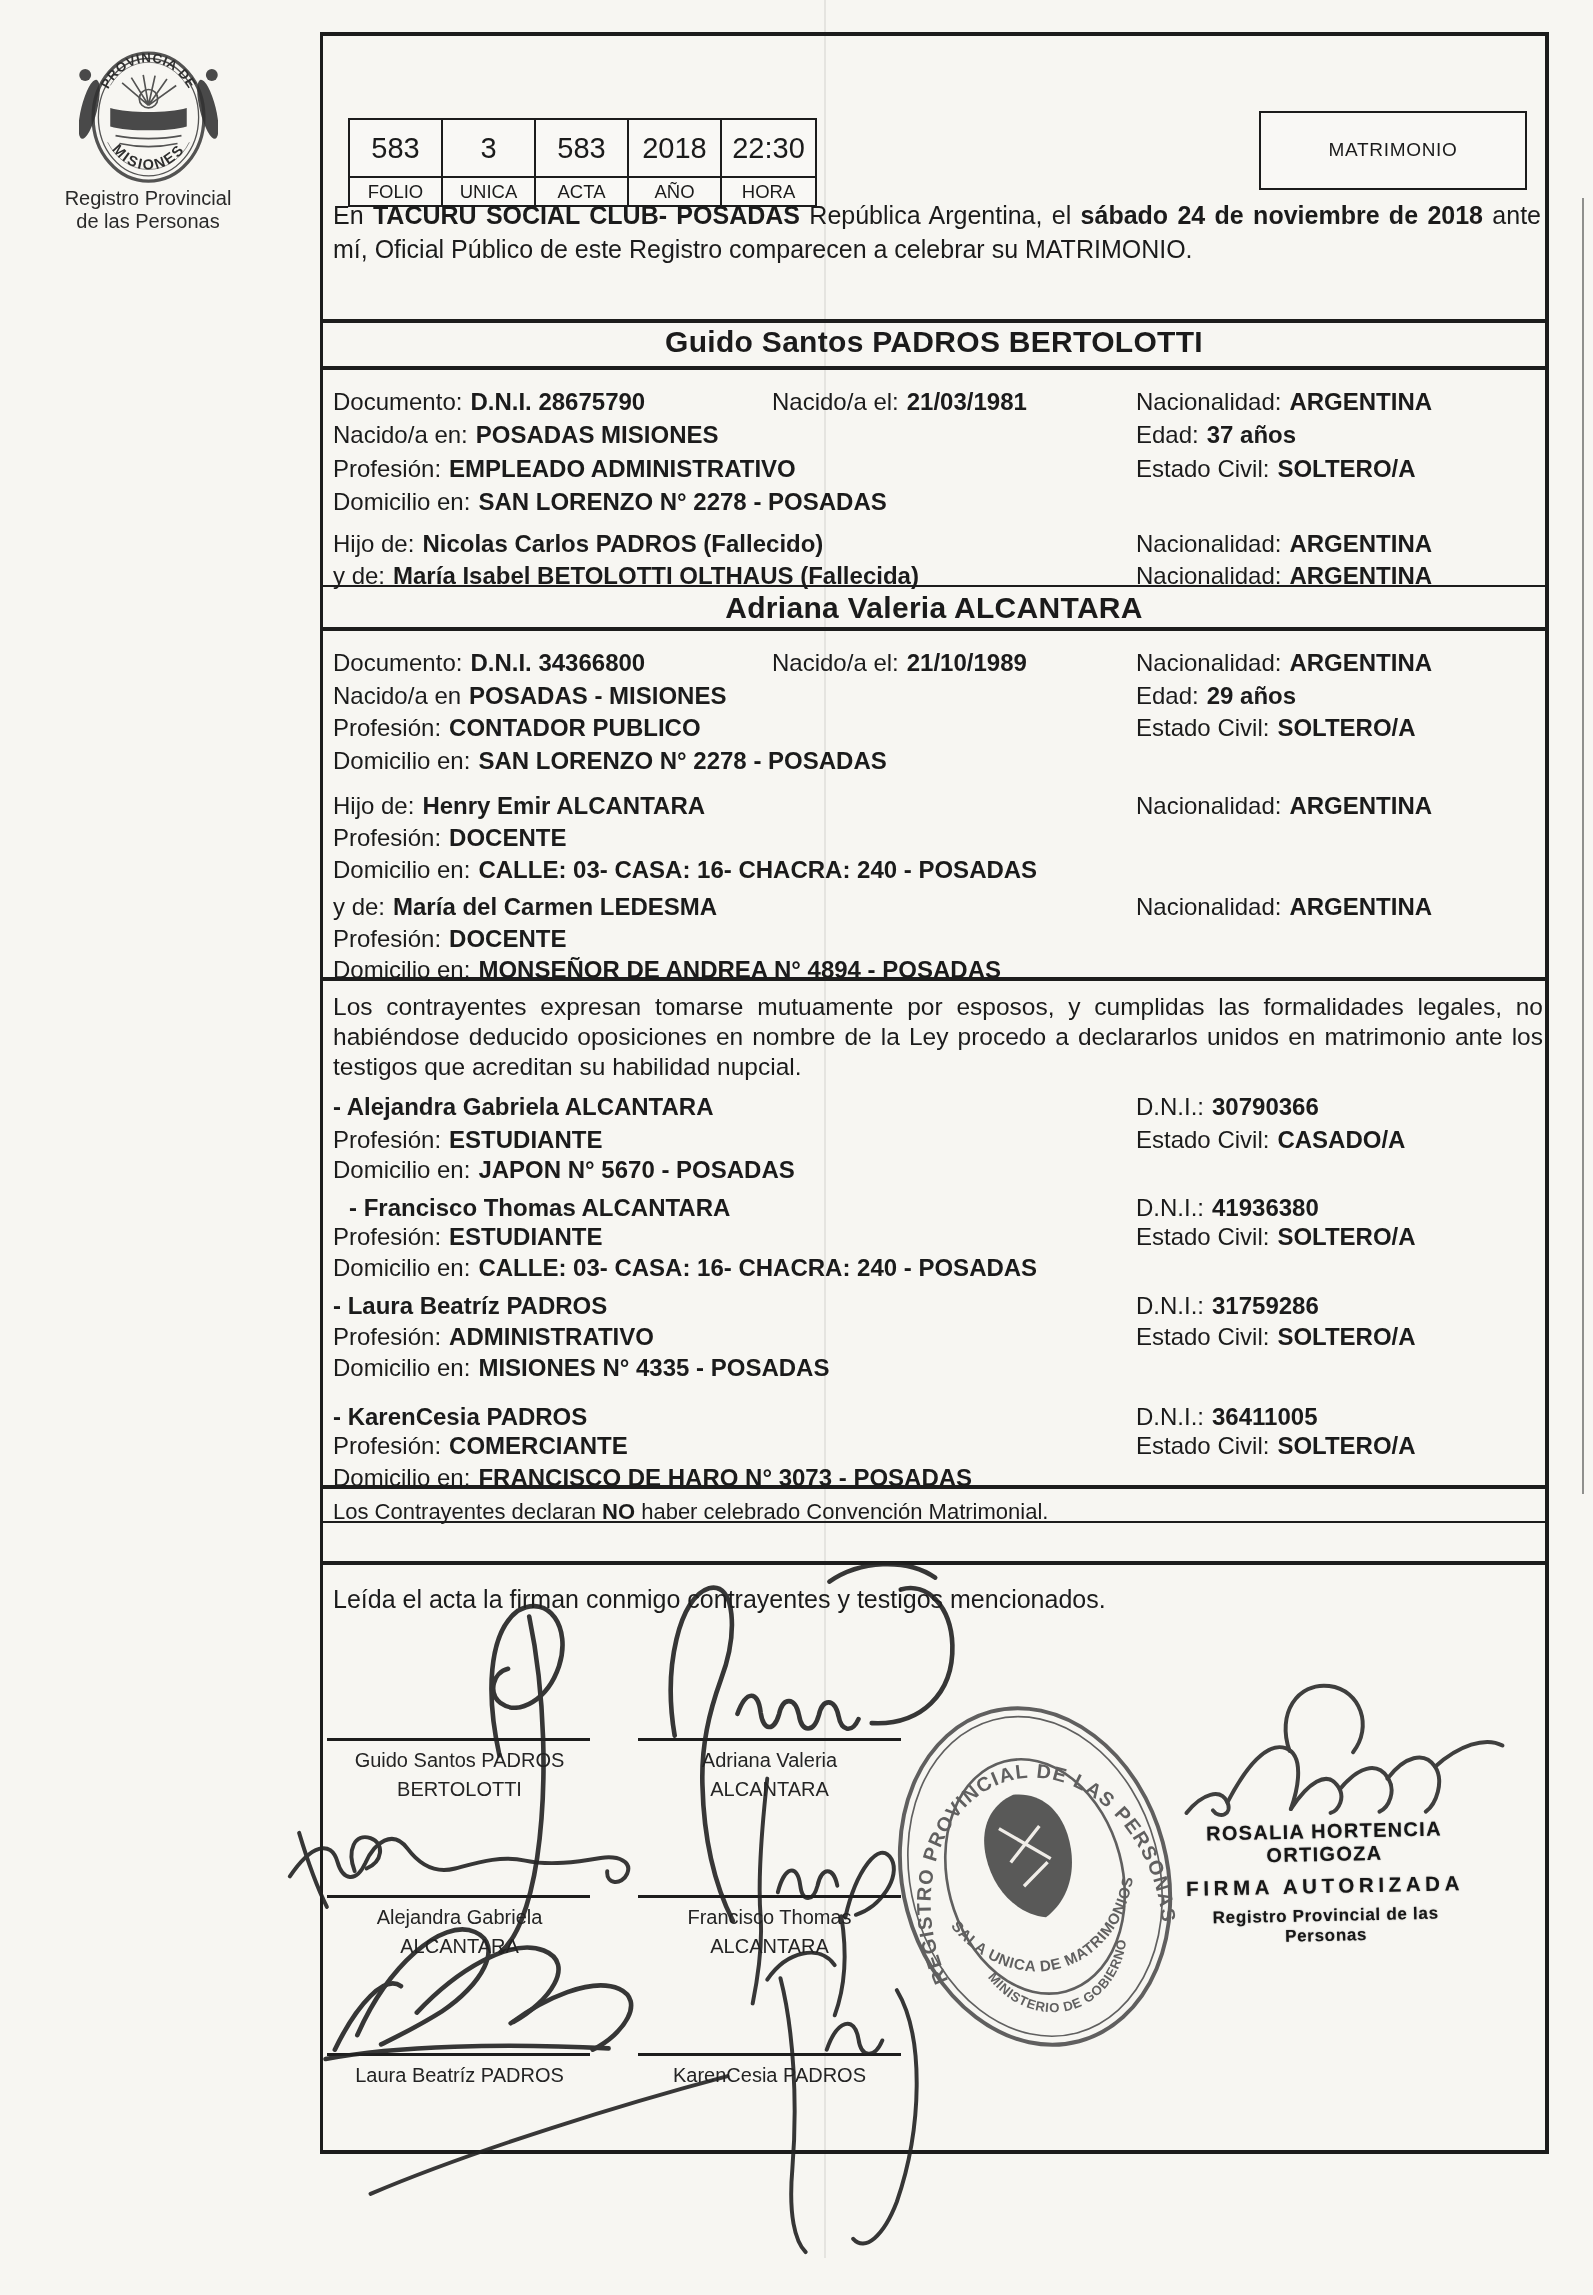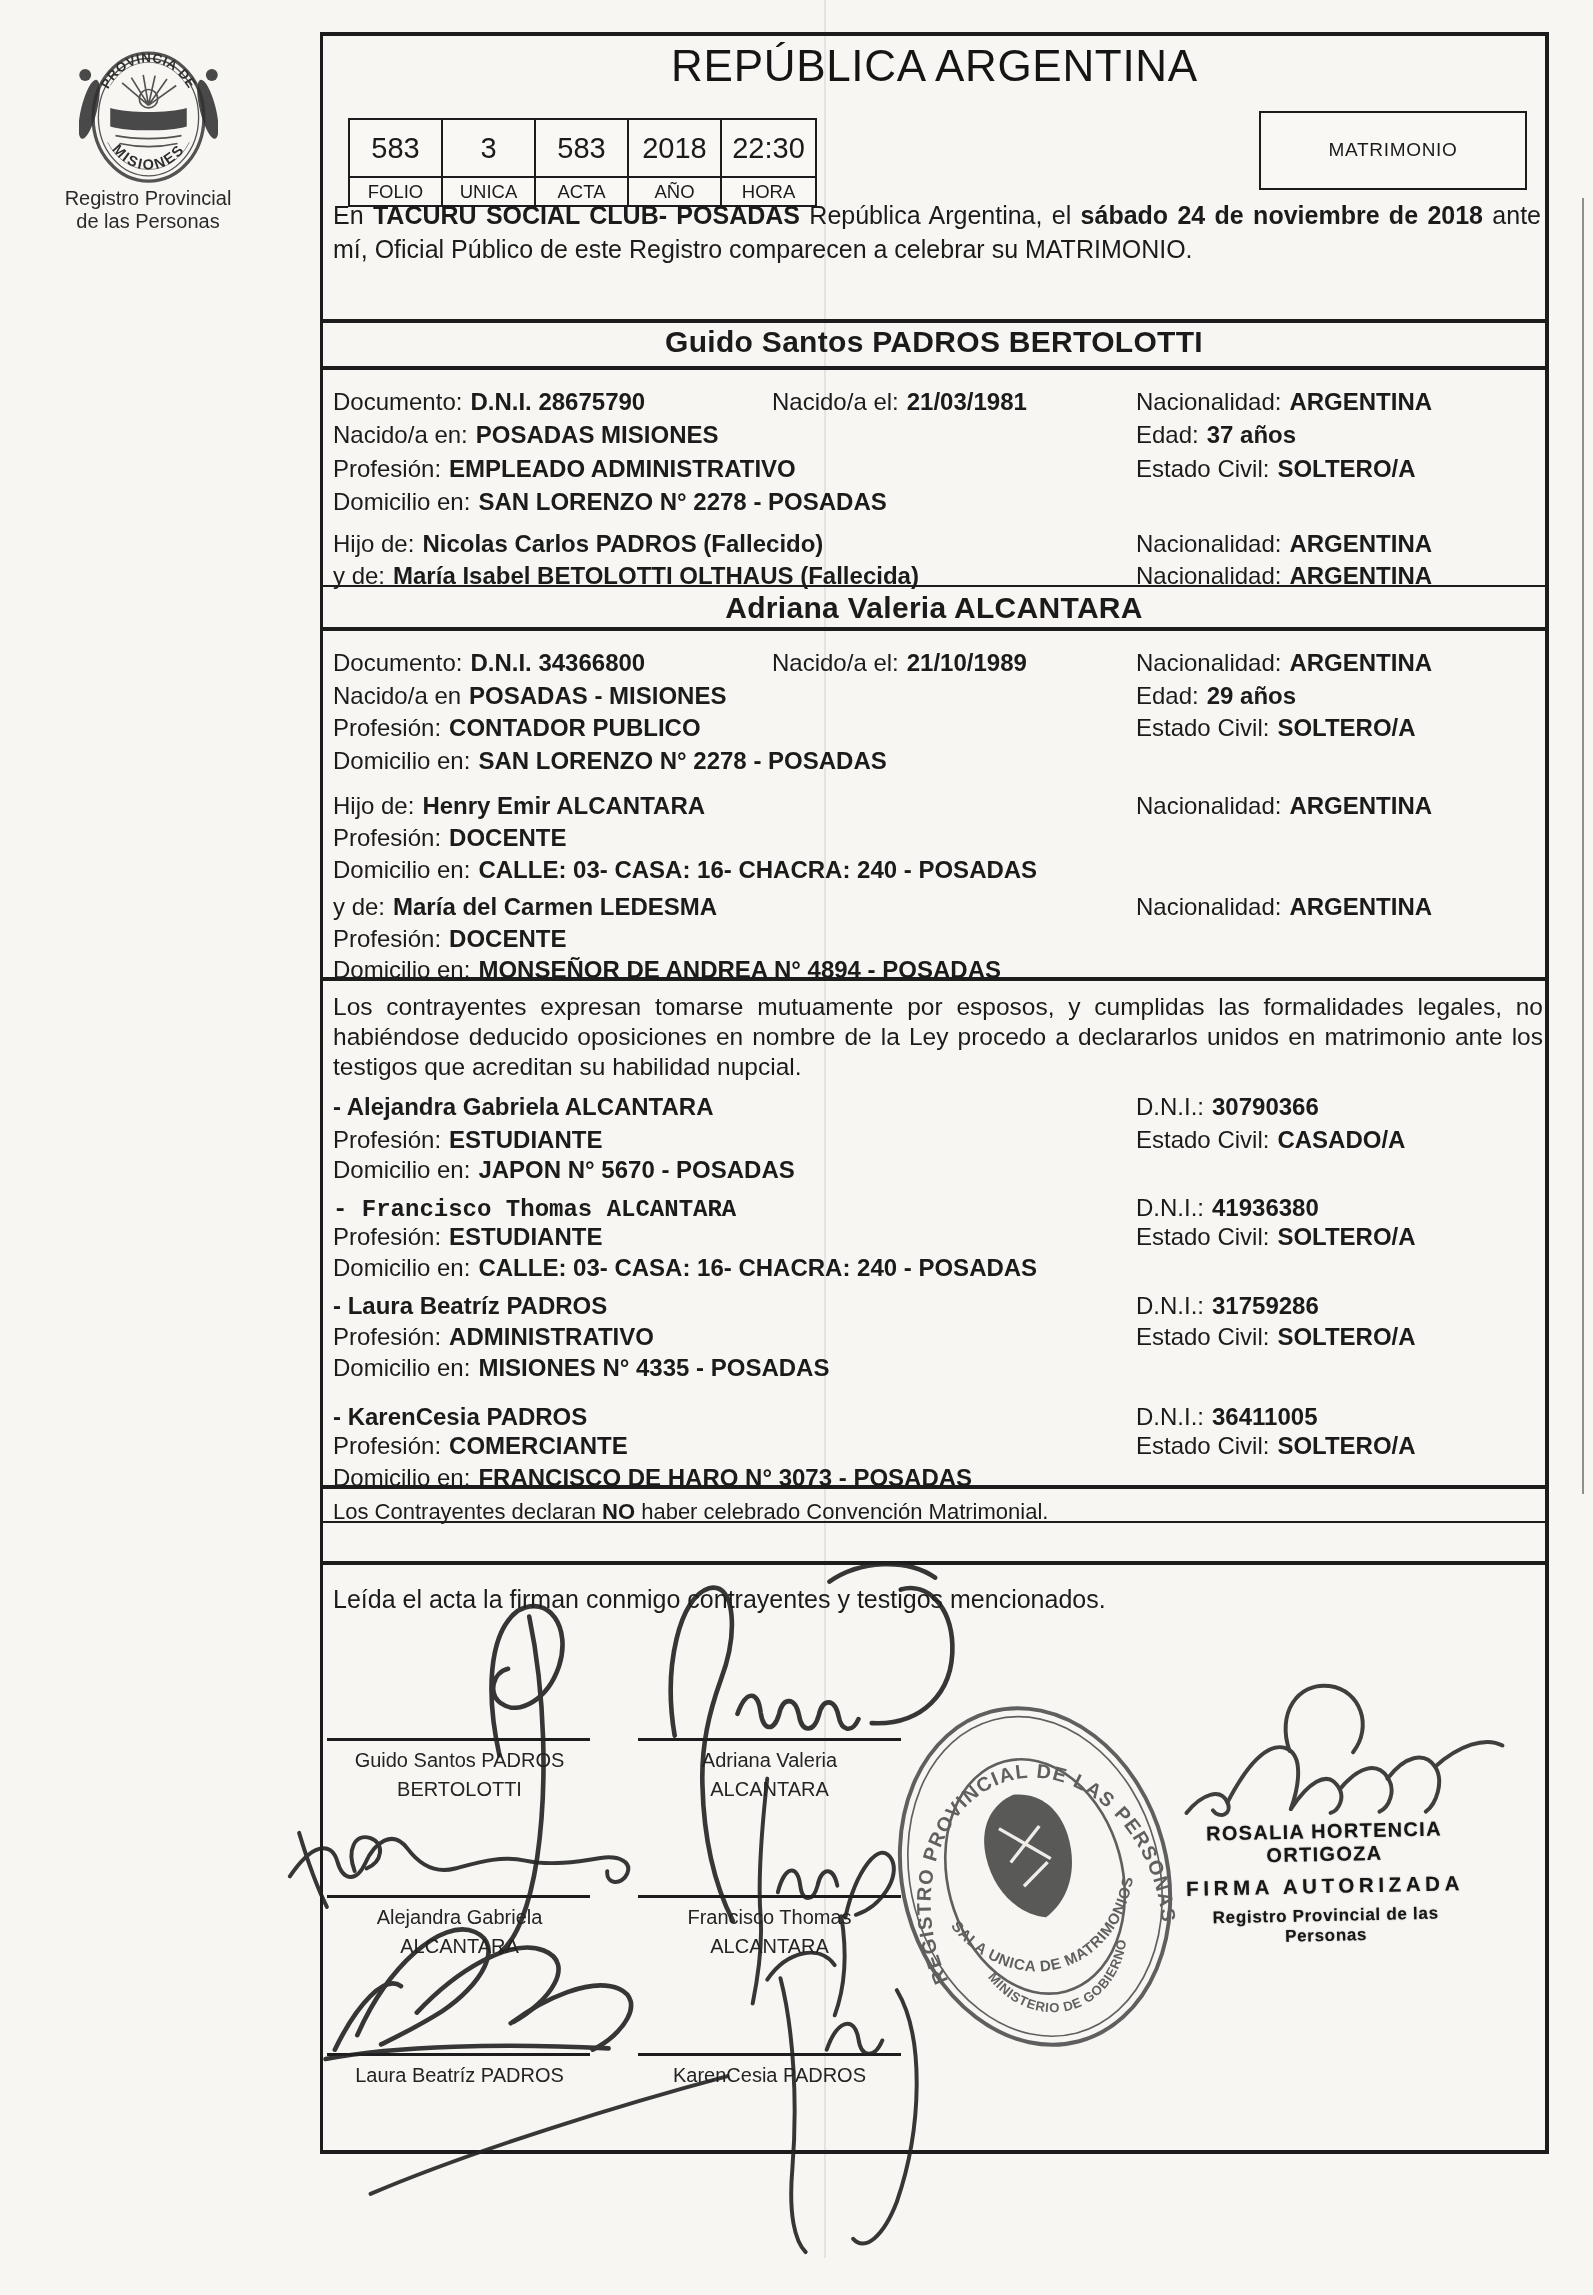--- a/index.html
+++ b/index.html
@@ -106,21 +106,20 @@
     </text>
     <text font-size="22" font-weight="700" letter-spacing="3" fill="#2e2e2e" text-anchor="middle" font-family="Liberation Sans, sans-serif">
       <textPath href="#lgBot" startOffset="50%">MISIONES</textPath>
     </text>
   </svg>
   <div class="logo-caption" style="top:187px;">Registro Provincial</div>
   <div class="logo-caption" style="top:210px;">de las Personas</div>
 
   <div class="main-border"></div>
 
-  <div class="doc-title">REPÚBLICA ARGENTINA</div>
 
   <div class="reg-table">
     <div class="c val">583</div>
     <div class="c val">3</div>
     <div class="c val">583</div>
     <div class="c val">2018</div>
     <div class="c val">22:30</div>
     <div class="c lab">FOLIO</div>
     <div class="c lab">UNICA</div>
     <div class="c lab">ACTA</div>
@@ -184,21 +183,21 @@
 
   <div class="hline" style="top:977px;height:4px;"></div>
   <div class="para" style="top:992px;">Los contrayentes expresan tomarse mutuamente por esposos, y cumplidas las formalidades legales, no habiéndose deducido oposiciones en nombre de la Ley procedo a declararlos unidos en matrimonio ante los testigos que acreditan su habilidad nupcial.</div>
 
   <span class="cell" style="left:333px;top:1093px;"><span class="v" style="margin-left:0;">- Alejandra Gabriela ALCANTARA</span></span>
   <span class="cell" style="left:1136px;top:1093px;"><span class="k">D.N.I.:</span><span class="v">30790366</span></span>
   <span class="cell" style="left:333px;top:1126px;"><span class="k">Profesión:</span><span class="v">ESTUDIANTE</span></span>
   <span class="cell" style="left:1136px;top:1126px;"><span class="k">Estado Civil:</span><span class="v">CASADO/A</span></span>
   <span class="cell" style="left:333px;top:1156px;"><span class="k">Domicilio en:</span><span class="v">JAPON N° 5670 - POSADAS</span></span>
 
-  <span class="cell" style="left:333px;top:1194px;"><span class="v" style="margin-left:0;font-family:Liberation Mono, monospace;">- Francisco Thomas ALCANTARA</span></span>
+  <span class="cell" style="left:333px;top:1194px;"><span class="v" style="margin-left:16px;">- Francisco Thomas ALCANTARA</span></span>
   <span class="cell" style="left:1136px;top:1194px;"><span class="k">D.N.I.:</span><span class="v">41936380</span></span>
   <span class="cell" style="left:333px;top:1223px;"><span class="k">Profesión:</span><span class="v">ESTUDIANTE</span></span>
   <span class="cell" style="left:1136px;top:1223px;"><span class="k">Estado Civil:</span><span class="v">SOLTERO/A</span></span>
   <span class="cell" style="left:333px;top:1254px;"><span class="k">Domicilio en:</span><span class="v">CALLE: 03- CASA: 16- CHACRA: 240 - POSADAS</span></span>
 
   <span class="cell" style="left:333px;top:1292px;"><span class="v" style="margin-left:0;">- Laura Beatríz PADROS</span></span>
   <span class="cell" style="left:1136px;top:1292px;"><span class="k">D.N.I.:</span><span class="v">31759286</span></span>
   <span class="cell" style="left:333px;top:1323px;"><span class="k">Profesión:</span><span class="v">ADMINISTRATIVO</span></span>
   <span class="cell" style="left:1136px;top:1323px;"><span class="k">Estado Civil:</span><span class="v">SOLTERO/A</span></span>
   <span class="cell" style="left:333px;top:1354px;"><span class="k">Domicilio en:</span><span class="v">MISIONES N° 4335 - POSADAS</span></span>

